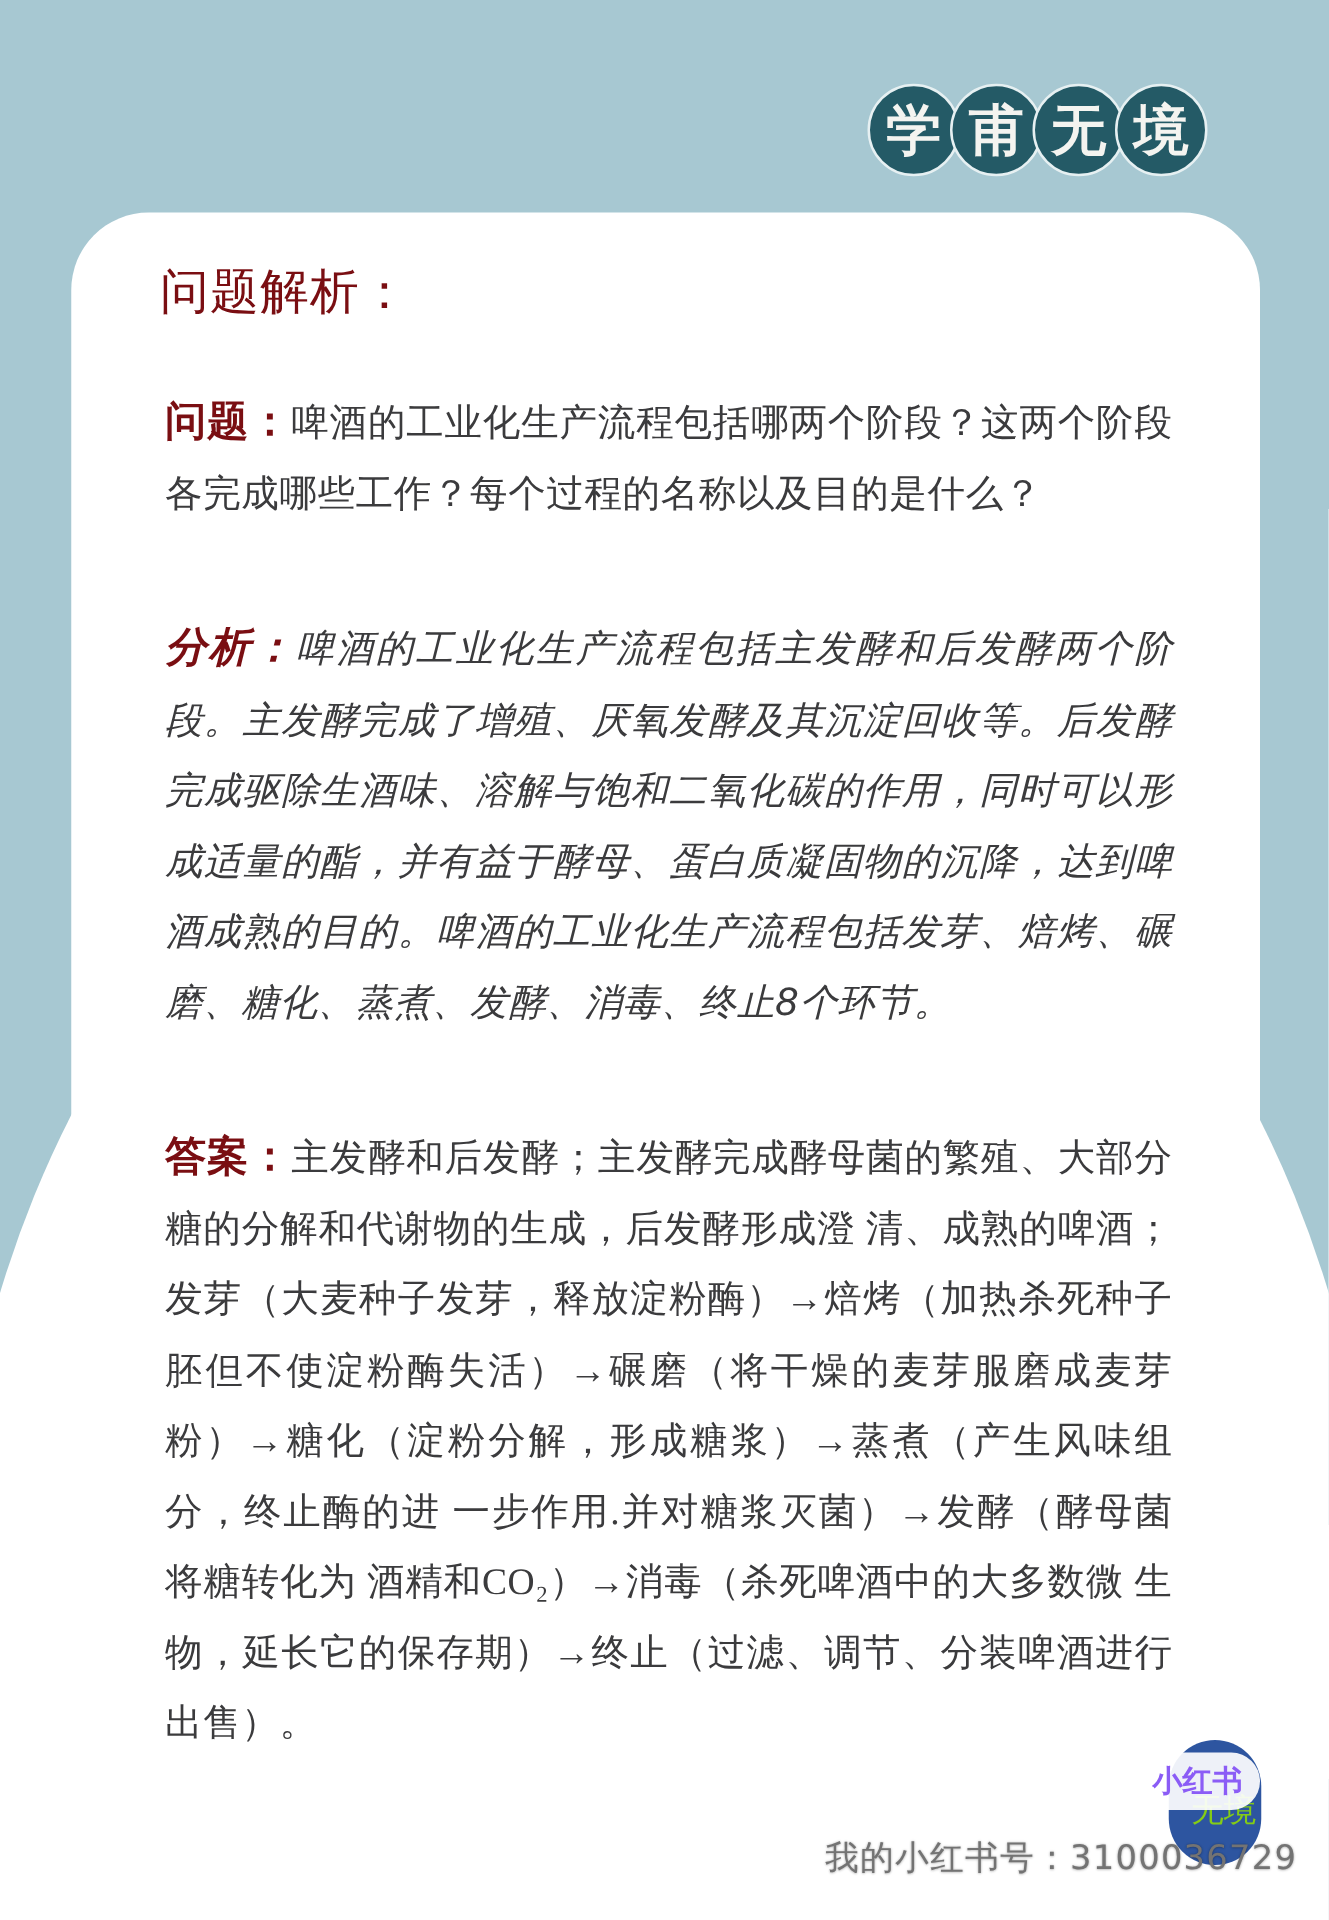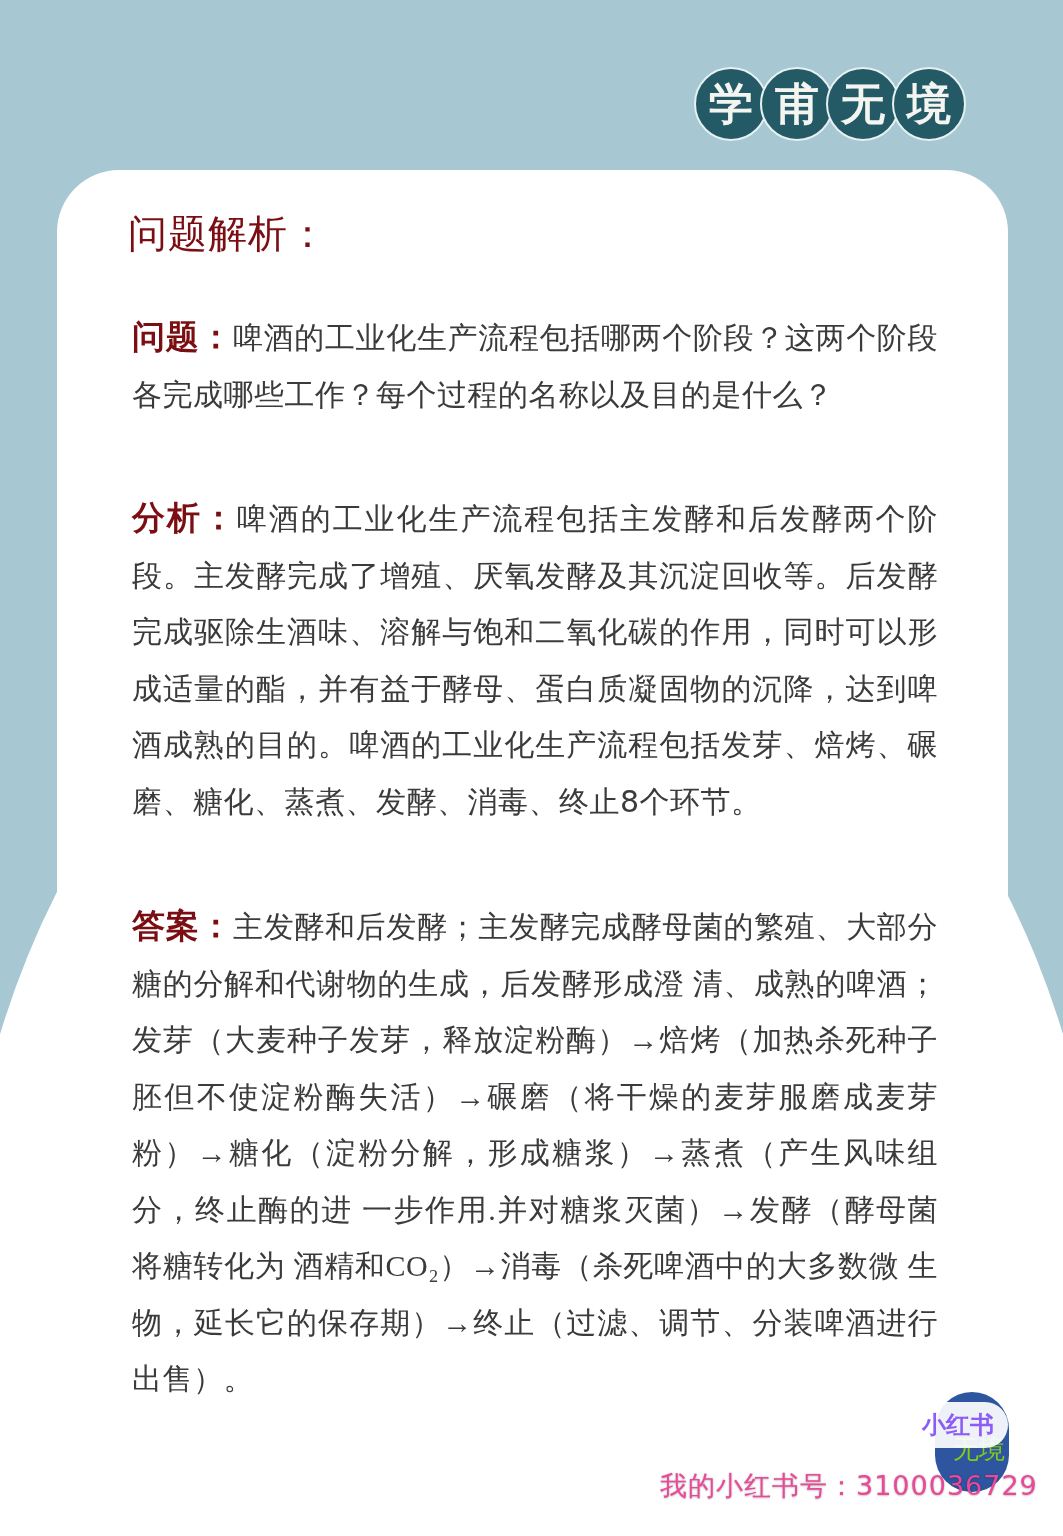--- a/index.html
+++ b/index.html
@@ -84,28 +84,28 @@
       color: #3b3b3d;
       letter-spacing: 0.5px;
       text-align: justify;
     }
     .section .label {
       font-weight: bold;
       color: #7a0e12;
       font-size: 33px;
     }
     .sec-question { top: 309px; }
-    .sec-analysis { top: 490px; }
+    .sec-analysis { top: 490px; font-style: italic; }
     .sec-answer { top: 898px; font-family: Liberation Serif, serif; }
     .watermark {
       position: absolute;
       left: 660px;
       top: 1468px;
       font-size: 27px;
-      color: #ec4899;
+      color: #737373;
       text-shadow: 0 0 2px rgba(0,0,0,0.25), 0 1px 2px rgba(0,0,0,0.15);
       letter-spacing: 1px;
       white-space: nowrap;
       z-index: 3;
     }
     .corner-logo {
       position: absolute;
       left: 935px;
       top: 1392px;
       width: 74px;

